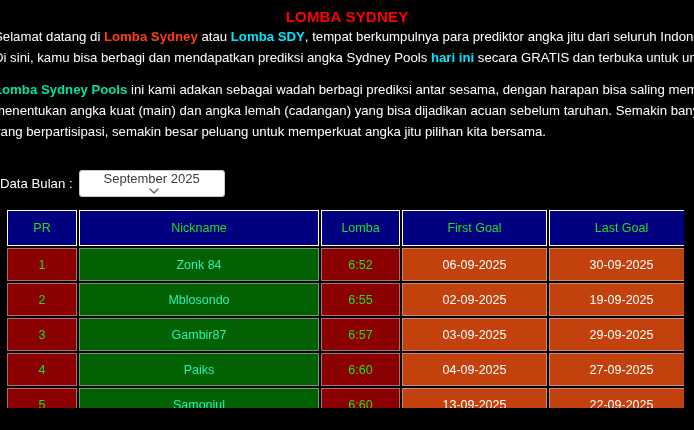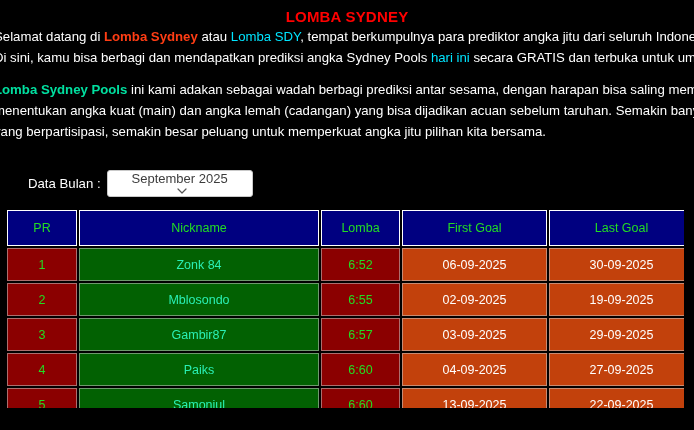--- a/index.html
+++ b/index.html
@@ -52,32 +52,31 @@
     white-space: nowrap;
     overflow: visible;
   }
   .para-1 { position: absolute; top: 0px; left: 0; }
   .para-2 { position: absolute; top: 21px; left: 0; }
   .para-3 { position: absolute; top: 53px; left: 0; }
   .para-4 { position: absolute; top: 74px; left: 0; }
   .para-5 { position: absolute; top: 95px; left: 0; }
 
   .hl-orange { color: #ff3d14; font-weight: bold; }
-  .hl-cyan   { color: #00e5ff; font-weight: normal; }
+  .hl-cyan   { color: #00e5ff; font-weight: bold; }
   .hl-green  { color: #00e0a0; font-weight: bold; }
 
   
   .filter-row {
     position: absolute;
     top: 170px;
     left: 0px;
     display: flex;
     align-items: center;
     gap: 6px;
-    padding-left: 28px;
   }
   .filter-label {
     font-size: 13.2px;
     color: #ffffff;
     white-space: nowrap;
   }
   .month-select {
     position: relative;
     background: #ffffff;
     border: 1px solid #c9c9c9;

